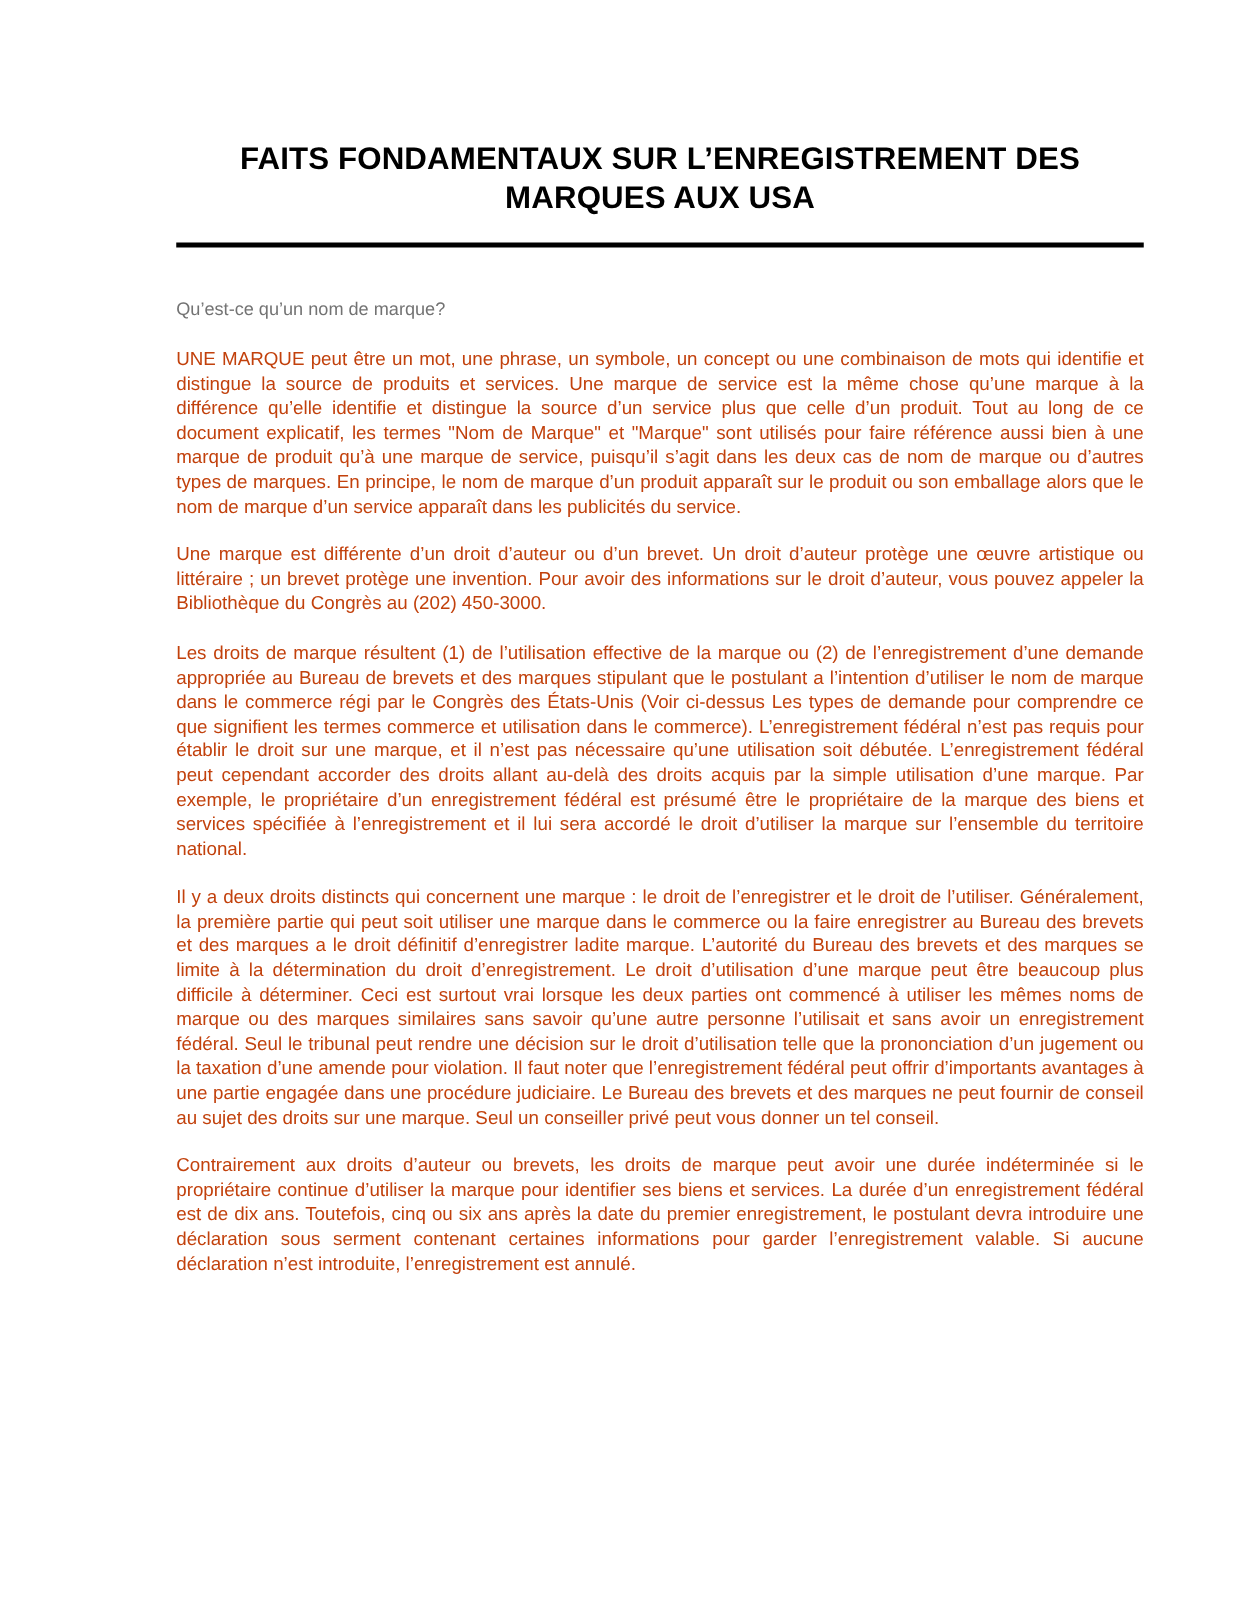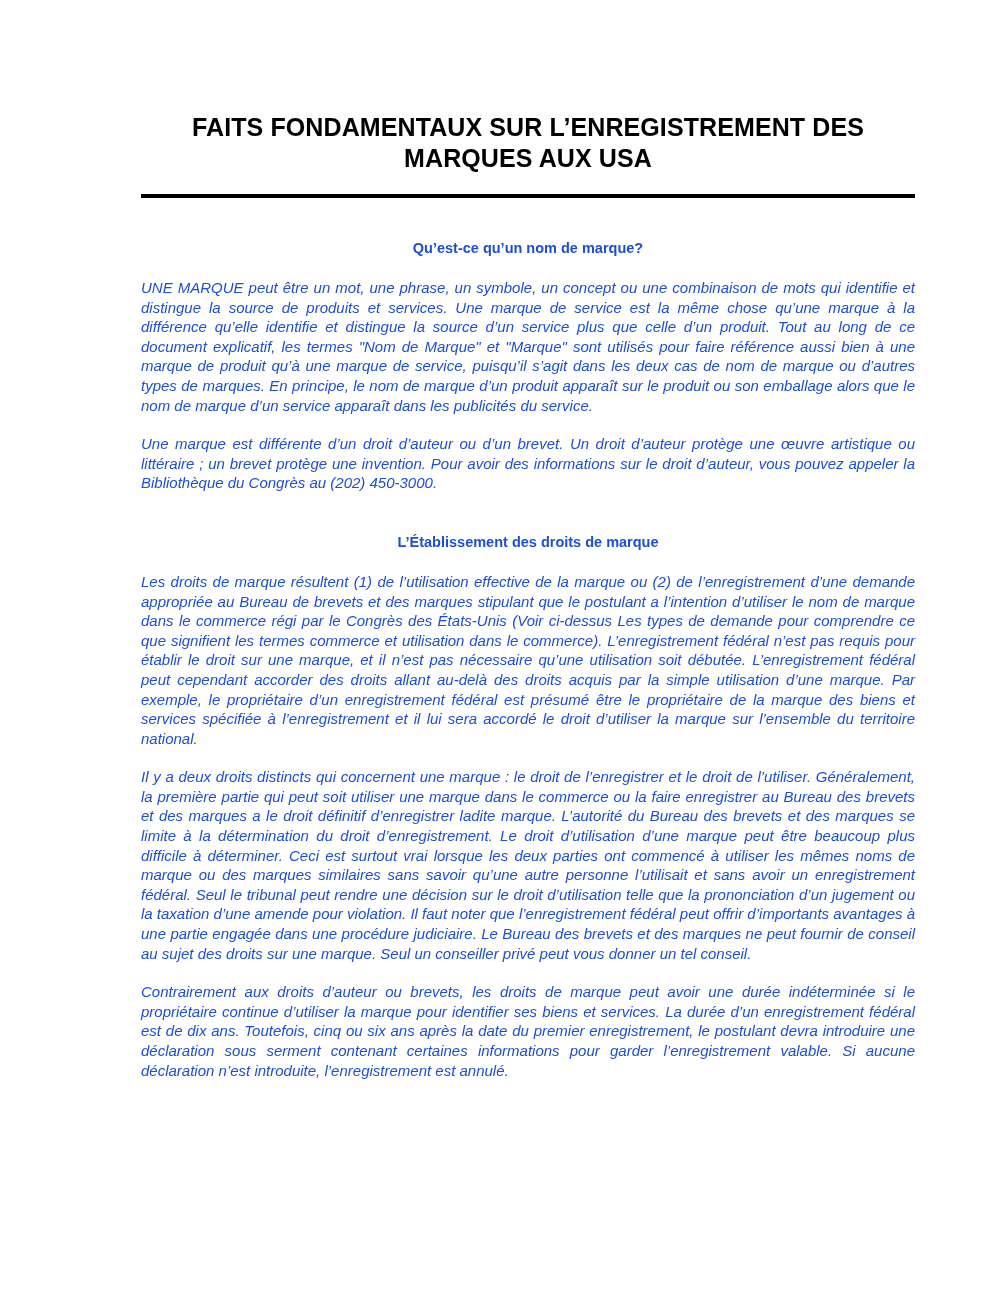--- a/index.html
+++ b/index.html
@@ -50,42 +50,40 @@
     height: 4px;
     background: #000000;
     width: 100%;
   }
 
   
   .section-heading {
     margin: 0;
     font-size: 14.5px;
     line-height: 19px;
-    font-weight: bold;
-    color: #1d4ed8;
-    text-align: center;
+    font-weight: normal;
+    color: #737373;
   }
   .section-heading.first {
     margin-top: 41px;
   }
   .section-heading.spaced {
     margin-top: 40px;
   }
 
   
   .body-par {
     margin: 0;
     margin-top: 19px;
     font-size: 15px;
     line-height: 19.6px;
     text-align: justify;
     text-justify: inter-word;
-    color: #1d4ed8;
+    color: #c2410c;
     hyphens: none;
-    font-style: italic;
   }
 
   .body-par.after-heading {
     margin-top: 20px;
   }
 </style>
 </head>
 <body>
 
 <div class="page">
@@ -94,21 +92,20 @@
     <h1 class="doc-title">FAITS FONDAMENTAUX SUR L’ENREGISTREMENT DES MARQUES AUX USA</h1>
 
     <div class="title-rule"></div>
 
     <h2 class="section-heading first">Qu’est-ce qu’un nom de marque?</h2>
 
     <p class="body-par after-heading">UNE MARQUE peut être un mot, une phrase, un symbole, un concept ou une combinaison de mots qui identifie et distingue la source de produits et services. Une marque de service est la même chose qu’une marque à la différence qu’elle identifie et distingue la source d’un service plus que celle d’un produit. Tout au long de ce document explicatif, les termes "Nom de Marque" et "Marque" sont utilisés pour faire référence aussi bien à une marque de produit qu’à une marque de service, puisqu’il s’agit dans les deux cas de nom de marque ou d’autres types de marques. En principe, le nom de marque d’un produit apparaît sur le produit ou son emballage alors que le nom de marque d’un service apparaît dans les publicités du service.</p>
 
     <p class="body-par">Une marque est différente d’un droit d’auteur ou d’un brevet. Un droit d’auteur protège une œuvre artistique ou littéraire ; un brevet protège une invention. Pour avoir des informations sur le droit d’auteur, vous pouvez appeler la Bibliothèque du Congrès au (202) 450-3000.</p>
 
-    <h2 class="section-heading spaced">L’Établissement des droits de marque</h2>
 
     <p class="body-par after-heading">Les droits de marque résultent (1) de l’utilisation effective de la marque ou (2) de l’enregistrement d’une demande appropriée au Bureau de brevets et des marques stipulant que le postulant a l’intention d’utiliser le nom de marque dans le commerce régi par le Congrès des États-Unis (Voir ci-dessus Les types de demande pour comprendre ce que signifient les termes commerce et utilisation dans le commerce). L’enregistrement fédéral n’est pas requis pour établir le droit sur une marque, et il n’est pas nécessaire qu’une utilisation soit débutée. L’enregistrement fédéral peut cependant accorder des droits allant au-delà des droits acquis par la simple utilisation d’une marque. Par exemple, le propriétaire d’un enregistrement fédéral est présumé être le propriétaire de la marque des biens et services spécifiée à l’enregistrement et il lui sera accordé le droit d’utiliser la marque sur l’ensemble du territoire national.</p>
 
     <p class="body-par">Il y a deux droits distincts qui concernent une marque : le droit de l’enregistrer et le droit de l’utiliser. Généralement, la première partie qui peut soit utiliser une marque dans le commerce ou la faire enregistrer au Bureau des brevets et des marques a le droit définitif d’enregistrer ladite marque. L’autorité du Bureau des brevets et des marques se limite à la détermination du droit d’enregistrement. Le droit d’utilisation d’une marque peut être beaucoup plus difficile à déterminer. Ceci est surtout vrai lorsque les deux parties ont commencé à utiliser les mêmes noms de marque ou des marques similaires sans savoir qu’une autre personne l’utilisait et sans avoir un enregistrement fédéral. Seul le tribunal peut rendre une décision sur le droit d’utilisation telle que la prononciation d’un jugement ou la taxation d’une amende pour violation. Il faut noter que l’enregistrement fédéral peut offrir d’importants avantages à une partie engagée dans une procédure judiciaire. Le Bureau des brevets et des marques ne peut fournir de conseil au sujet des droits sur une marque. Seul un conseiller privé peut vous donner un tel conseil.</p>
 
     <p class="body-par">Contrairement aux droits d’auteur ou brevets, les droits de marque peut avoir une durée indéterminée si le propriétaire continue d’utiliser la marque pour identifier ses biens et services. La durée d’un enregistrement fédéral est de dix ans. Toutefois, cinq ou six ans après la date du premier enregistrement, le postulant devra introduire une déclaration sous serment contenant certaines informations pour garder l’enregistrement valable. Si aucune déclaration n’est introduite, l’enregistrement est annulé.</p>
 
   </div>
 </div>
 

